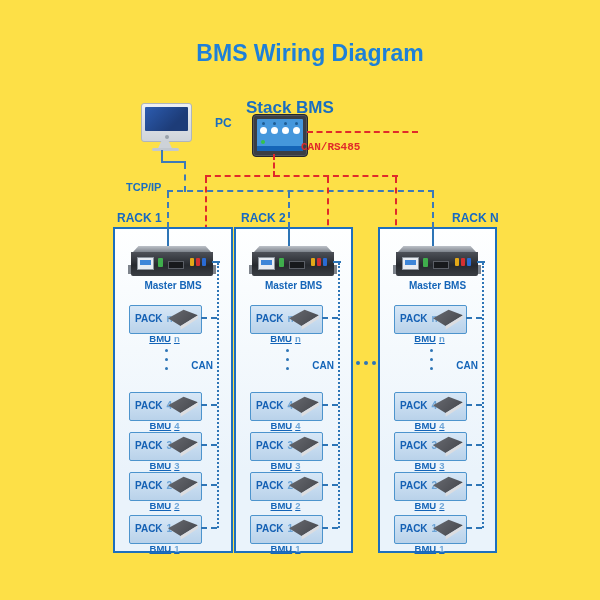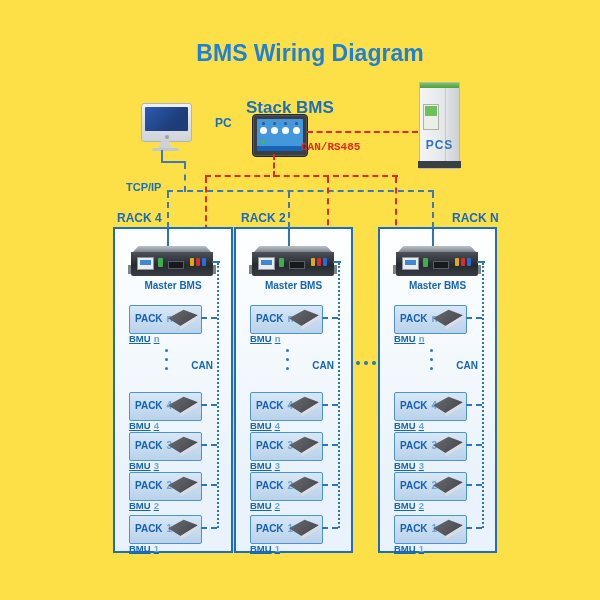--- a/index.html
+++ b/index.html
@@ -94,21 +94,21 @@
   .pack-box{position:absolute;left:14px;top:0;width:71px;height:27px;border-radius:2px;
             border:1.5px solid #4d94cd;background:linear-gradient(180deg,#d7e7f6,#b9d2ea);}
   .pack-txt{position:absolute;left:5px;top:7px;font-size:10px;font-weight:bold;color:#1460b4;}
   .pack-num{color:#6ba3d6;margin-left:4px;}
   .pdev{position:absolute;right:3px;top:2px;width:30px;height:23px;}
   .pdev::before{content:"";position:absolute;inset:0;background:linear-gradient(135deg,#6a6c72,#3f4147);
                 clip-path:polygon(0 45%,52% 8%,100% 32%,42% 78%);}
   .pdev::after{content:"";position:absolute;inset:0;background:#dcdde0;
                clip-path:polygon(42% 78%,100% 32%,100% 46%,42% 95%);}
   .pack-stub{position:absolute;left:86px;top:12px;width:16px;border-top:2px dashed #2e75b6;}
-  .bmu{position:absolute;left:14px;top:28px;width:71px;text-align:left;
+  .bmu{position:absolute;left:14px;top:28px;width:71px;text-align:center;
        font-size:9.5px;font-weight:bold;color:#1565b8;text-decoration:underline;}
   .bmu .pack-num{margin-left:3px;}
 
   
   .hdots{position:absolute;left:356px;top:361px;display:flex;gap:4px;}
   .hdots i{width:4px;height:4px;border-radius:50%;background:#2e75b6;}
 </style>
 </head>
 <body>
 
@@ -133,48 +133,39 @@
         <i class="sb-mini" style="left:38px;"></i>
       <i class="sb-dot" style="left:3px;"></i>
       <i class="sb-dot" style="left:14px;"></i>
       <i class="sb-dot" style="left:25px;"></i>
       <i class="sb-dot" style="left:36px;"></i>
       <i class="sb-green"></i>
       <div class="sb-bar"></div>
     </div>
   </div>
 
-  <div class="pcs-body">
-    <div class="pcs-band"></div>
-    <div class="pcs-panel">
-      <div class="pcs-panel-scr"></div>
-    </div>
-    <div class="pcs-seam"></div>
-    <div class="pcs-base"></div>
-    <div class="pcs-label">PCS</div>
-  </div>
 
   <div class="vsolid" style="left:161px;top:150px;height:13px;"></div>
   <div class="hsolid" style="left:161px;top:161px;width:25px;"></div>
   <div class="vwire" style="left:184px;top:163px;height:29px;"></div>
   <div class="hwire" style="left:167px;top:190px;width:267px;"></div>
   <div class="vwire" style="left:167px;top:192px;height:36px;"></div>
   <div class="vwire" style="left:288px;top:192px;height:36px;"></div>
   <div class="vwire" style="left:432px;top:192px;height:36px;"></div>
   <div class="blulab" style="left:126px;top:181px;">TCP/IP</div>
 
   <div class="hwire red" style="left:307px;top:131px;width:111px;"></div>
   <div class="vwire red" style="left:273px;top:154px;height:23px;"></div>
   <div class="hwire red" style="left:205px;top:175px;width:193px;"></div>
   <div class="vwire red" style="left:205px;top:177px;height:73px;"></div>
   <div class="vwire red" style="left:327px;top:177px;height:80px;"></div>
   <div class="vwire red" style="left:395px;top:177px;height:80px;"></div>
   <div class="redlab" style="left:301px;top:141px;font-family:Liberation Mono, monospace;">CAN/RS485</div>
 
-  <div class="racklab" style="left:117px;">RACK 4</div>
+  <div class="racklab" style="left:117px;">RACK 1</div>
   <div class="racklab" style="left:241px;">RACK 2</div>
   <div class="racklab" style="left:452px;">RACK N</div>
 
   <div class="rack rack-1">
     <div class="master-feed"></div>
     <div class="master">
       <div class="m-top"></div>
       <div class="m-body">
         <div class="m-ear l"></div>
           <div class="m-ear r"></div>

